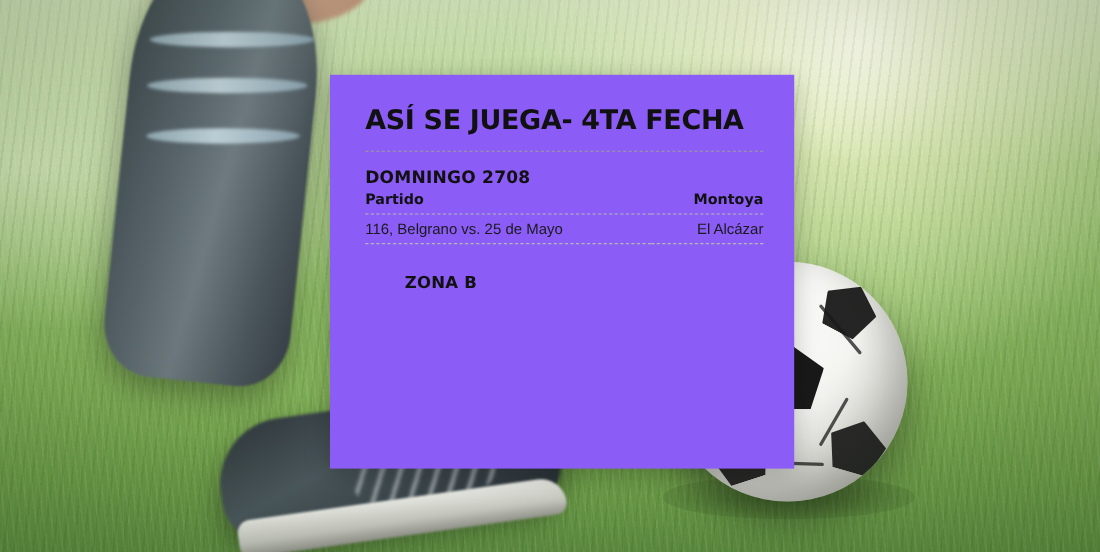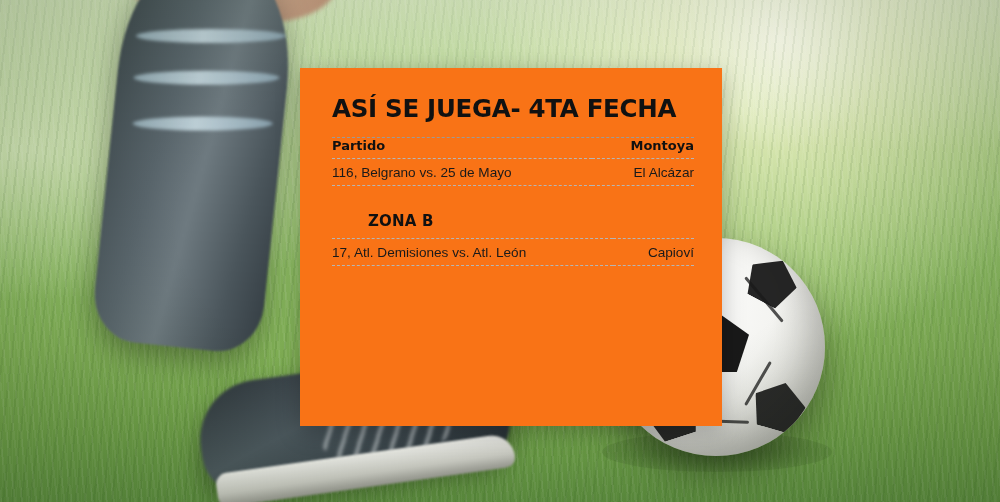--- a/index.html
+++ b/index.html
@@ -215,21 +215,21 @@
     border-radius: 50%;
   }
 
   
   .card {
     position: absolute;
     left: 300px;
     top: 68px;
     width: 422px;
     height: 358px;
-    background: #f97316;
+    background: #8b5cf6;
     box-shadow: 0 6px 22px rgba(0,0,0,0.25);
     padding: 0;
     box-sizing: border-box;
   }
   .card-inner {
     padding: 20px 28px 0 32px;
   }
   .card-title {
     font-size: 24.5px;
     font-weight: bold;
@@ -332,42 +332,39 @@
     </div>
 
     <div class="vignette"></div>
   </div>
 
   <div class="card">
     <div class="card-inner">
       <div class="card-title">ASÍ SE JUEGA- 4TA FECHA</div>
       <hr class="rule solid-top">
 
+      <div class="date-line">DOMNINGO 2708</div>
 
       <table class="fixtures">
         <thead>
           <tr>
             <th>Partido</th>
             <th class="right">Montoya</th>
           </tr>
         </thead>
         <tbody>
           <tr>
             <td>116, Belgrano vs. 25 de Mayo</td>
             <td class="right">El Alcázar</td>
           </tr>
         </tbody>
       </table>
 
       <div class="zone-line spaced">ZONA B</div>
 
       <table class="fixtures zoneb-table">
         <tbody>
-          <tr>
-            <td>17, Atl. Demisiones vs. Atl. León</td>
-            <td class="right">Capioví</td>
-          </tr>
         </tbody>
       </table>
     </div>
   </div>
 
 </div>
 
 </body></html>

